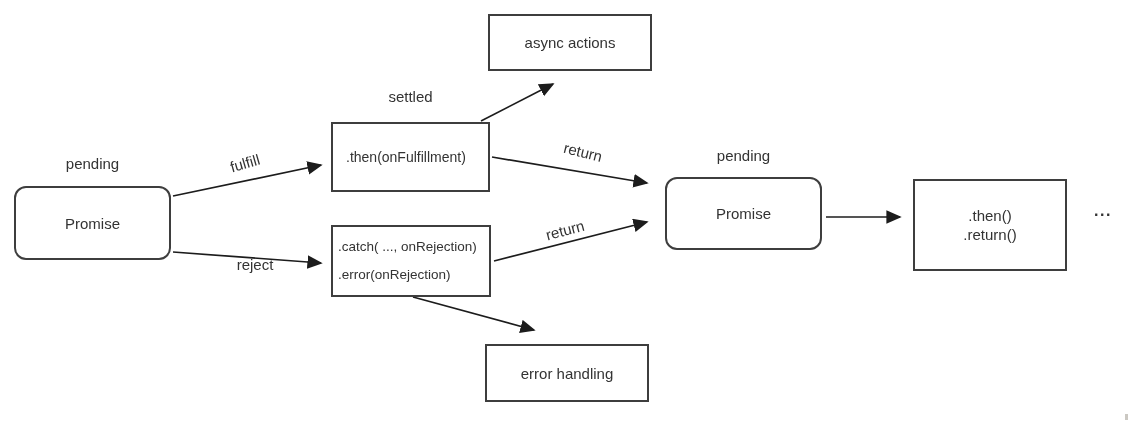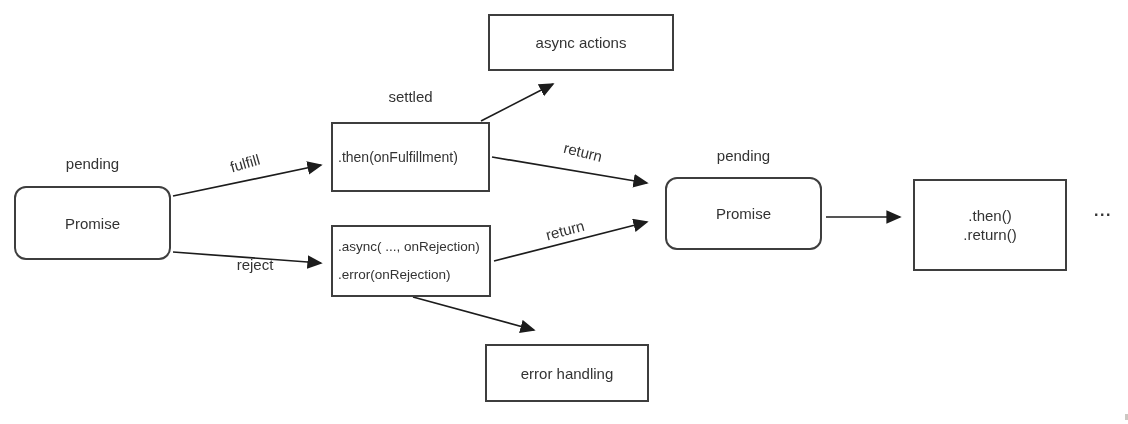--- a/index.html
+++ b/index.html
@@ -14,21 +14,21 @@
     font-family:"Liberation Sans",sans-serif;color:var(--text);overflow:hidden;
   }
   .arrows{position:absolute;left:0;top:0;width:1128px;height:424px;}
   .arrows line{stroke:var(--arrow);stroke-width:1.7;}
   .box{
     position:absolute;border:2px solid var(--border);background:var(--bg);
     display:flex;align-items:center;justify-content:center;
     font-size:15px;color:var(--text);box-sizing:border-box;
   }
   .rounded{border-radius:12px;}
-  .left-align{justify-content:flex-start;padding-left:5px;}
+  .left-align{justify-content:flex-start;padding-left:13px;}
   .two-line{flex-direction:column;align-items:flex-start;justify-content:flex-start;padding:12px 0 0 5px;gap:13px;font-size:13.5px;}
   .two-line-center{flex-direction:column;align-items:center;justify-content:center;line-height:19px;}
   .lbl{position:absolute;font-size:15px;color:var(--text);text-align:center;white-space:nowrap;}
   .edge-lbl{position:absolute;font-size:15px;color:var(--text);white-space:nowrap;transform:translate(-50%,-50%);}
   .nowrap{white-space:nowrap;}
   .ellipsis{position:absolute;font-size:16px;font-weight:bold;letter-spacing:1.5px;color:var(--text);}
   .corner-artifact{position:absolute;right:0;bottom:4px;width:3px;height:6px;background:#b5b0a8;opacity:.7;}
 </style>
 </head>
 <body>
@@ -58,25 +58,25 @@
 
   <div class="box rounded" style="left:14px;top:186px;width:157px;height:74px;">
     <span>Promise</span>
   </div>
 
   <div class="box left-align nowrap" style="left:331px;top:122px;width:159px;height:70px;font-size:14px;">
     <span>.then(onFulfillment)</span>
   </div>
 
   <div class="box two-line" style="left:331px;top:225px;width:160px;height:72px;">
-    <span class="nowrap">.async( ..., onRejection)</span>
+    <span class="nowrap">.catch( ..., onRejection)</span>
     <span class="nowrap">.error(onRejection)</span>
   </div>
 
-  <div class="box" style="left:488px;top:14px;width:186px;height:57px;text-align:center;">
+  <div class="box" style="left:488px;top:14px;width:164px;height:57px;text-align:center;">
     <span>async actions</span>
   </div>
 
   <div class="box" style="left:485px;top:344px;width:164px;height:58px;">
     <span>error handling</span>
   </div>
 
   <div class="box rounded" style="left:665px;top:177px;width:157px;height:73px;">
     <span>Promise</span>
   </div>

